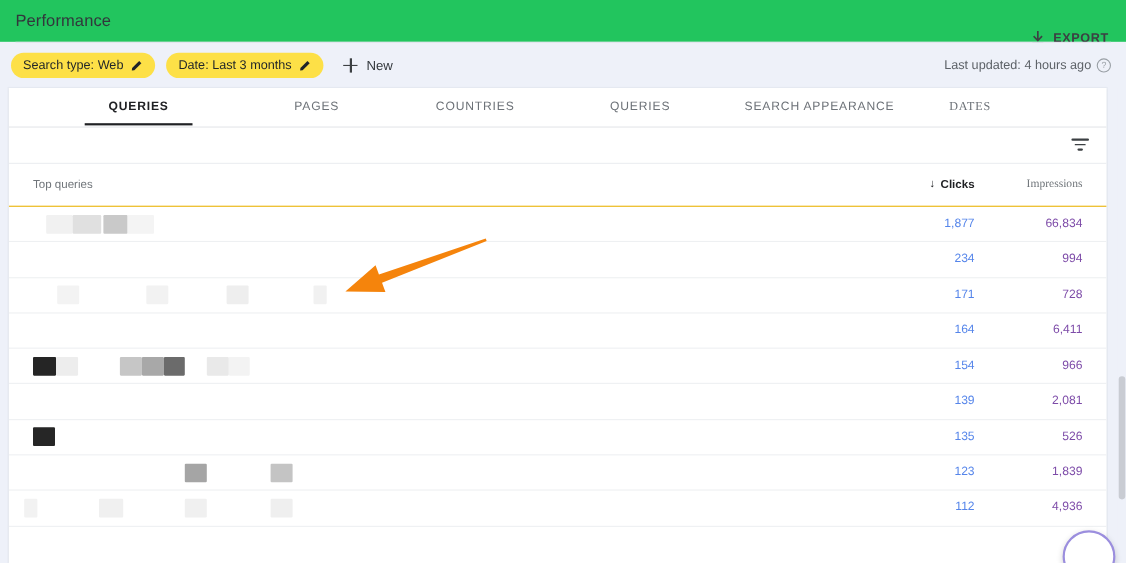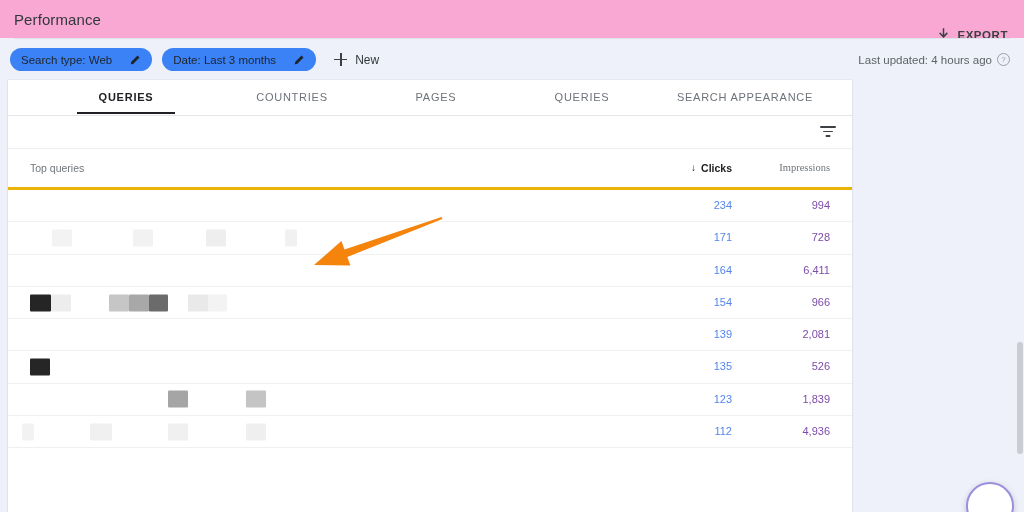--- a/index.html
+++ b/index.html
@@ -20,21 +20,21 @@
     width: 1024px;
     height: 512px;
     background: #eef1f9;
   }
 
   
   .titlebar {
     position: absolute;
     left: 0; top: 0;
     width: 1024px; height: 38px;
-    background: #f9a8d4;
+    background: #22c55e;
     display: flex;
     align-items: center;
     box-sizing: border-box;
     padding: 0 14px 0 14px;
   }
   .page-title {
     font-size: 15px;
     color: #32373c;
     letter-spacing: .1px;
   }
@@ -68,25 +68,25 @@
     width: 1024px; height: 41px;
     display: flex;
     align-items: center;
     box-sizing: border-box;
     padding: 0 14px 0 10px;
     background: #eef1f9;
   }
   .chip {
     display: flex;
     align-items: center;
-    gap: 18px;
+    gap: 7px;
     height: 23px;
     padding: 0 11px;
     border-radius: 12px;
-    background: #3b82f6;
+    background: #fde047;
     color: #1f2429;
     font-size: 11.5px;
     cursor: pointer;
     margin-right: 10px;
     white-space: nowrap;
     justify-content: flex-end;
   }
   .chip svg { display: block; flex: 0 0 auto; }
 
   .new-btn {
@@ -131,21 +131,21 @@
     line-height: 11px;
     text-align: center;
     cursor: pointer;
     flex: 0 0 auto;
   }
 
   
   .card {
     position: absolute;
     left: 8px; top: 80px;
-    width: 844px;
+    width: 998px;
     height: 432px;
     background: #ffffff;
     box-shadow: 0 1px 2px rgba(60,64,67,.10), 0 0 0 1px rgba(60,64,67,.04);
     overflow: hidden;
   }
 
   
   .tabs {
     position: relative;
     height: 35px;
@@ -204,21 +204,21 @@
     border-radius: 1px;
   }
   .filter-icon i:nth-child(1) { top: 2px;  width: 16px; height: 1.8px; }
   .filter-icon i:nth-child(2) { top: 6.5px; width: 10px; height: 1.8px; }
   .filter-icon i:nth-child(3) { top: 11px; width: 5px;  height: 1.8px; }
 
   
   .thead {
     position: relative;
     height: 38px;
-    border-bottom: 3px solid #eab308;
+    border-bottom: 1px solid #eab308;
   }
   .th-query {
     position: absolute;
     left: 22px; top: 0;
     line-height: 38px;
     font-size: 10.5px;
     color: #70757a;
   }
   .th-clicks {
     position: absolute;
@@ -367,22 +367,22 @@
     <div class="lastupd">
       <span>Last updated: 4 hours ago</span>
       <span class="help-circle">?</span>
     </div>
   </div>
 
   <div class="card">
 
     <div class="tabs">
       <div class="tab tab-queries active">QUERIES</div>
+      <div class="tab tab-pages">PAGES</div>
       <div class="tab tab-countries">COUNTRIES</div>
-      <div class="tab tab-pages">PAGES</div>
       <div class="tab tab-devices">QUERIES</div>
       <div class="tab tab-appearance">SEARCH APPEARANCE</div>
       <div class="tab tab-dates">DATES</div>
     </div>
 
     <div class="filterrow">
       <div class="filter-icon">
         <i></i>
           <i></i>
           <i></i>
@@ -393,20 +393,30 @@
       <div class="th-query">Top queries</div>
       <div class="th-clicks">
         <span class="sort-arrow">↓</span>
         <span>Clicks</span>
       </div>
       <div class="th-impr">Impressions</div>
     </div>
 
     <div id="tbody">
         <div class="row">
+          <div class="redact-wrap">
+            <span class="blk" style="left: 34px; width: 24px; height: 17px; background: rgb(241, 241, 241);"></span>
+            <span class="blk" style="left: 58px; width: 26px; height: 17px; background: rgb(224, 224, 224);"></span>
+            <span class="blk" style="left: 86px; width: 22px; height: 17px; background: rgb(201, 201, 201);"></span>
+            <span class="blk" style="left: 108px; width: 24px; height: 17px; background: rgb(244, 244, 244);"></span>
+          </div>
+          <div class="cell-clicks">1,877</div>
+          <div class="cell-impr">66,834</div>
+        </div>
+        <div class="row">
           <div class="redact-wrap"></div>
           <div class="cell-clicks">234</div>
           <div class="cell-impr">994</div>
         </div>
         <div class="row">
           <div class="redact-wrap">
             <span class="blk" style="left: 44px; width: 20px; height: 17px; background: rgb(243, 243, 243);"></span>
             <span class="blk" style="left: 125px; width: 20px; height: 17px; background: rgb(242, 242, 242);"></span>
             <span class="blk" style="left: 198px; width: 20px; height: 17px; background: rgb(238, 238, 238);"></span>
             <span class="blk" style="left: 277px; width: 12px; height: 17px; background: rgb(241, 241, 241);"></span>

